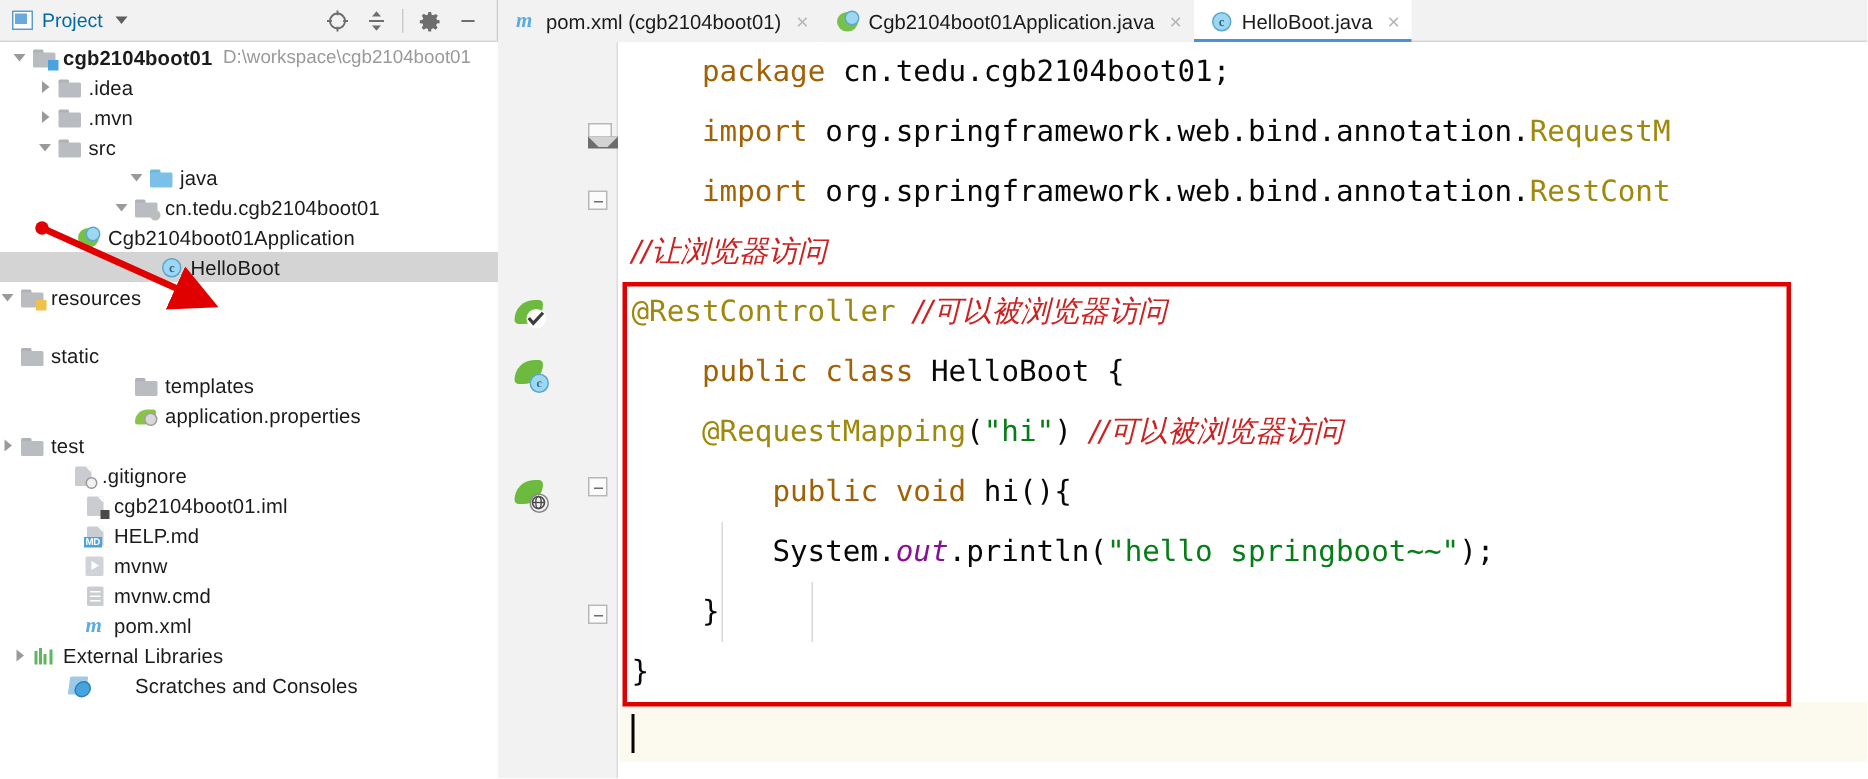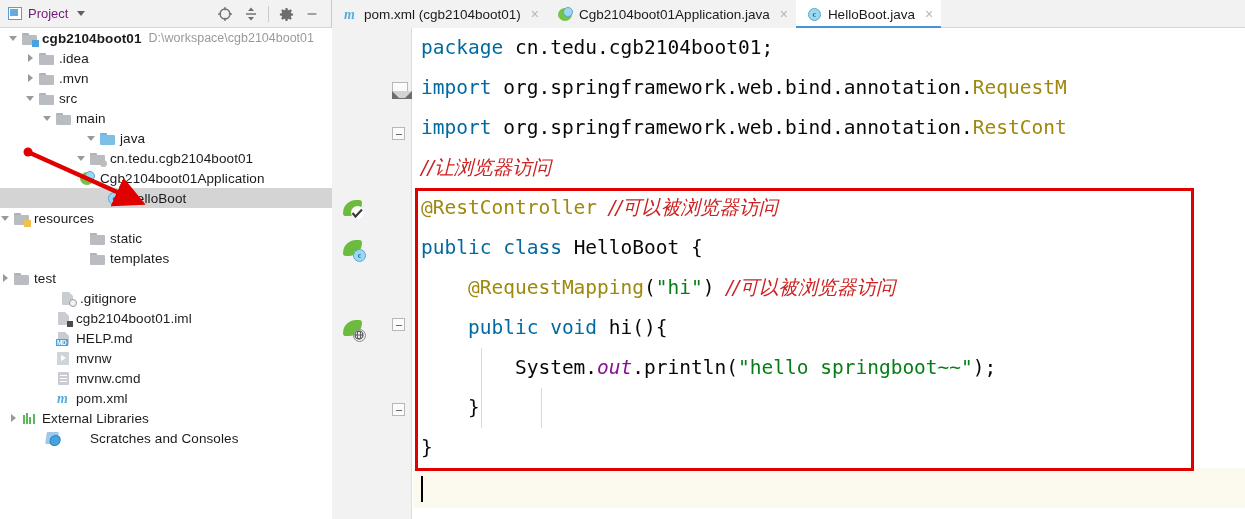--- a/index.html
+++ b/index.html
@@ -31,21 +31,21 @@
   .proj-win-icon {
     width: 14px; height: 13px;
     border: 1.6px solid #5a9bd4;
     background: #ffffff;
     position: relative;
   }
   .proj-win-icon::after {
     content: ""; position: absolute; left: 1px; top: 1px;
     width: 8px; height: 7px; background: #6aa9dd;
   }
-  #proj-label { font-size: 13px; color: #701a75; }
+  #proj-label { font-size: 13px; color: #0369a1; }
   .tri-down {
     width: 0; height: 0;
     border-left: 4.5px solid transparent;
     border-right: 4.5px solid transparent;
     border-top: 5px solid #5f5f5f;
     margin-left: 3px;
   }
   #toolbar-icons {
     position: absolute; right: 6px; top: 0; height: 28px;
     display: flex; align-items: center; gap: 0px;
@@ -225,21 +225,21 @@
   #code {
     position: absolute; left: 81px; top: 28px; right: 0; bottom: 0;
     background: #ffffff;
     font-family: "DejaVu Sans Mono", monospace;
     font-size: 19.5px;
     line-height: 40px;
     overflow: hidden;
     white-space: pre;
   }
   .ln { position: absolute; left: 8px; height: 40px; }
-  .kw  { color: #0369a1; }
+  .kw  { color: #a16207; margin-left: 47px; }
   .ann { color: #9e880d; }
   .str { color: #067d17; }
   .cmt-cn { color: #cc2222; font-style: italic; font-family: "DejaVu Sans", sans-serif; }
   .fld { color: #871094; font-style: italic; }
   .pl  { color: #080808; }
 
   .indent-guide { position: absolute; width: 1px; background: #d8d8d8; }
 
   
   .fold {
@@ -342,43 +342,36 @@
           </span>
           <span class="label">.mvn</span>
         </div>
         <div class="row" style="padding-left: 25px;">
           <span class="arrow d"></span>
           <span class="ico">
             <span class="fi"></span>
           </span>
           <span class="label">src</span>
         </div>
-        <div class="row" style="padding-left: 42px;">
-          <span class="arrow d"></span>
-          <span class="ico">
-            <span class="fi"></span>
-          </span>
-          <span class="label">main</span>
-        </div>
         <div class="row" style="padding-left: 86px;">
           <span class="arrow d"></span>
           <span class="ico">
             <span class="fi blue"></span>
           </span>
           <span class="label">java</span>
         </div>
         <div class="row" style="padding-left: 76px;">
           <span class="arrow d"></span>
           <span class="ico">
             <span class="fi"></span>
             <span class="badge dot"></span>
           </span>
           <span class="label">cn.tedu.cgb2104boot01</span>
         </div>
-        <div class="row" style="padding-left: 66px; text-align: center;">
+        <div class="row" style="padding-left: 38px; text-align: center;">
           <span class="arrow"></span>
           <span class="ico">
             <span class="spring"></span>
           </span>
           <span class="label">Cgb2104boot01Application</span>
         </div>
         <div class="row sel" style="padding-left: 93px;">
           <span class="arrow"></span>
           <span class="ico">
             <span class="cls">c</span>
@@ -386,42 +379,49 @@
           <span class="label">HelloBoot</span>
         </div>
         <div class="row" style="">
           <span class="arrow d"></span>
           <span class="ico">
             <span class="fi"></span>
             <span class="badge res"></span>
           </span>
           <span class="label">resources</span>
         </div>
+        <div class="row" style=" margin-top: 19px;">
+          <span class="arrow"></span>
+          <span class="ico">
+            <span class="fi"></span>
+          </span>
+          <span class="label">static</span>
+        </div>
         <div class="row" style="padding-left: 76px;">
           <span class="arrow"></span>
           <span class="ico">
             <span class="fi"></span>
           </span>
-          <span class="label">static</span>
+          <span class="label">templates</span>
         </div>
         <div class="row" style="padding-left: 76px;">
           <span class="arrow"></span>
           <span class="ico">
-            <span class="fi"></span>
-          </span>
-          <span class="label">templates</span>
+            <span class="leaf"></span>
+          </span>
+          <span class="label">application.properties</span>
         </div>
         <div class="row" style="">
           <span class="arrow r"></span>
           <span class="ico">
             <span class="fi"></span>
           </span>
           <span class="label">test</span>
         </div>
-        <div class="row" style="padding-left: 46px;">
+        <div class="row" style="padding-left: 34px;">
           <span class="arrow"></span>
           <span class="ico">
             <span class="gfile"></span>
             <span class="badge dot" style="width:8px;height:8px;border:1px solid #9a9a9a;background:#f2f2f2;"></span>
           </span>
           <span class="label">.gitignore</span>
         </div>
         <div class="row" style="padding-left: 42px;">
           <span class="arrow"></span>
           <span class="ico">

